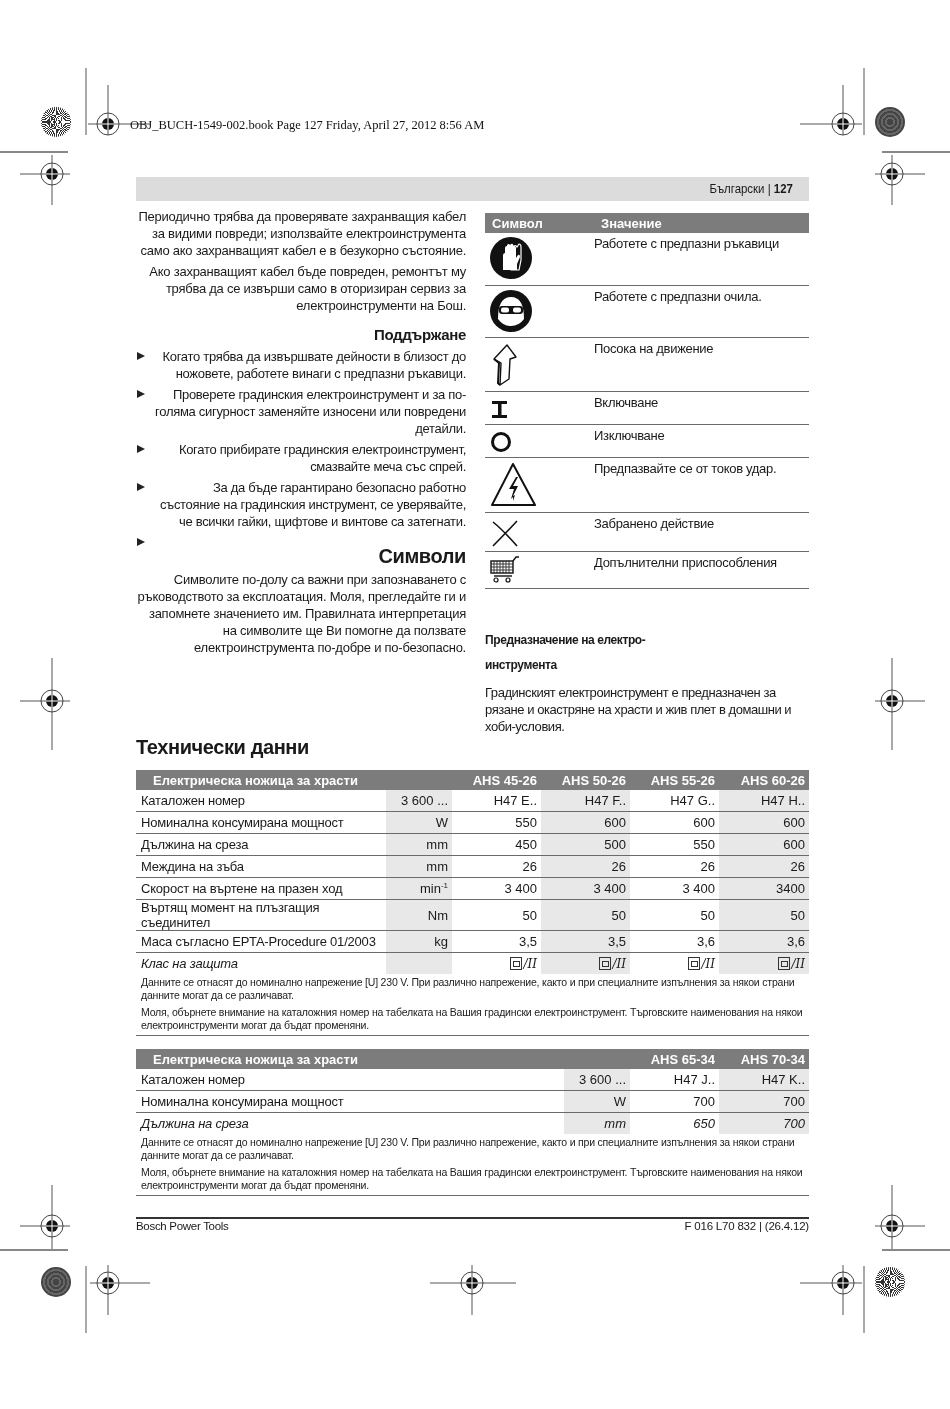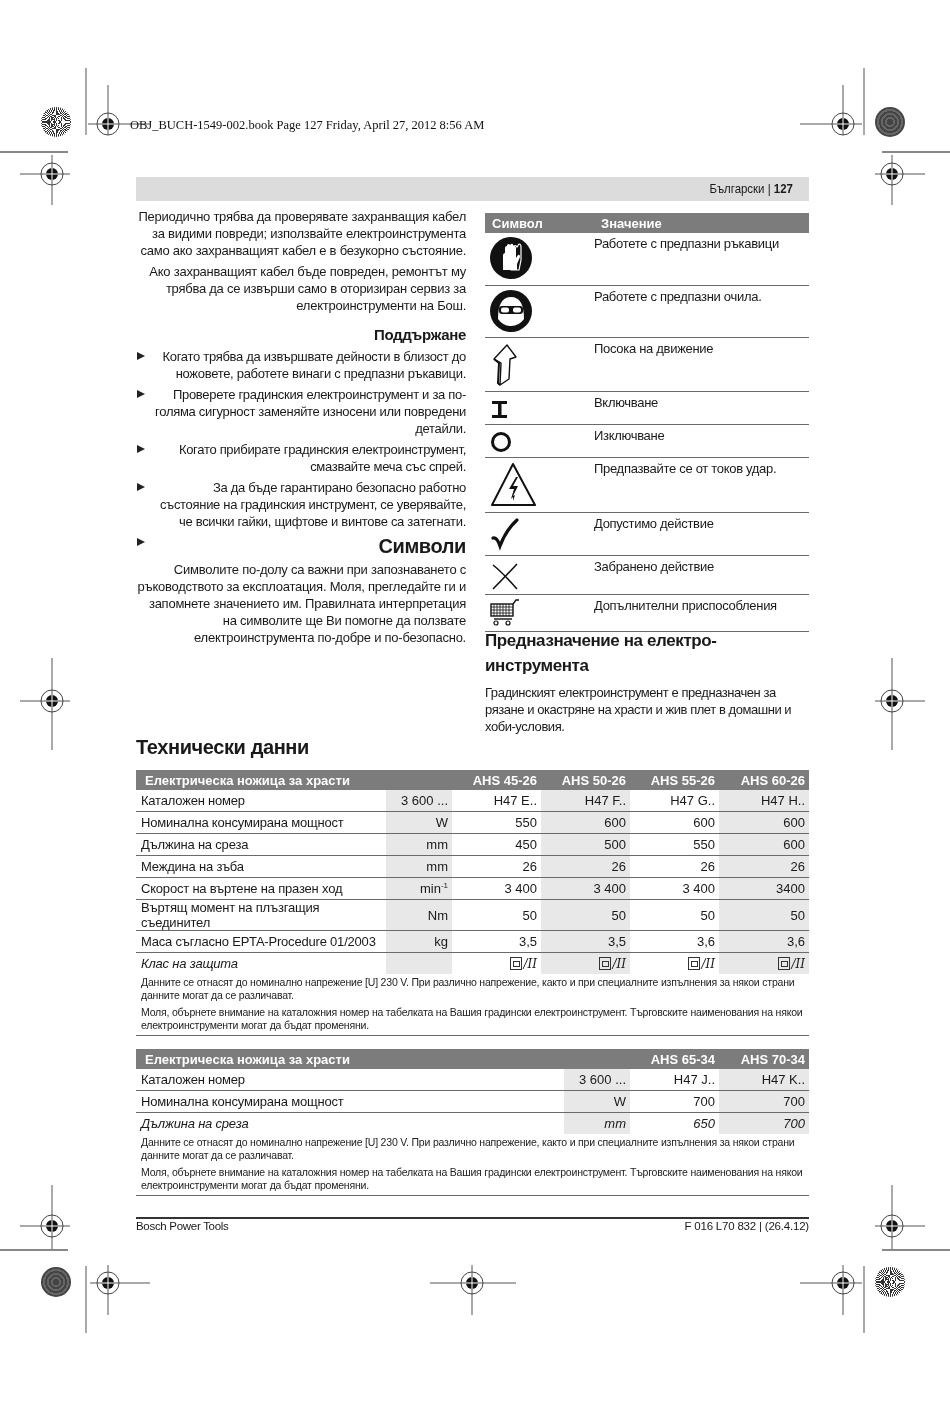--- a/index.html
+++ b/index.html
@@ -9,35 +9,35 @@
   .star { position:absolute; width:30px; height:30px; border-radius:50%; }
   .star.light { background: repeating-conic-gradient(#333 0deg 4deg, #fff 4deg 8deg); }
   .star.dark  { background: radial-gradient(circle, #444 0 3px, #666 3px 5px, #444 5px 7px, #666 7px 9px, #444 9px 11px, #666 11px 13px, #444 13px 15px); }
   .slug { position:absolute; left:130px; top:118px; font-family:"Liberation Serif",serif; font-size:12.5px; color:#111; letter-spacing:0; }
   .headbar { position:absolute; left:136px; top:177px; width:673px; height:24px; background:#dcdcdc; }
   .headbar .lang { position:absolute; right:16px; top:4px; font-size:13px; transform:scaleX(.88); transform-origin:right; }
   .headbar .lang b { font-weight:bold; }
   .col-left { position:absolute; left:136px; top:208px; width:330px; font-size:13px; line-height:17px; transform-origin:left top;text-align:right; }
   .col-left p { margin:0 0 4px 0; letter-spacing:-0.25px; }
   h3.sub { font-size:15px; margin:12px 0 5px 0; font-weight:bold; letter-spacing:-0.3px; }
-  h2.sec { font-size:20px; margin:8px 0 6px 0; font-weight:bold; letter-spacing:-0.4px; }
+  h2.sec { font-size:20px; margin:18px 0 6px 0; font-weight:bold; letter-spacing:-0.4px; }
   ul.bul { list-style:none; margin:0; padding:0; }
   ul.bul li { position:relative; padding-left:15px; margin-bottom:4px; letter-spacing:-0.3px; }
   ul.bul li .tri { position:absolute; left:1px; top:4px; width:0; height:0; border-left:8px solid #222; border-top:4.5px solid transparent; border-bottom:4.5px solid transparent; }
   .sym-table { position:absolute; left:485px; top:213px; width:324px; border-collapse:collapse; font-size:13px; }
   .sym-table th { background:#7c7c7c; color:#fff; text-align:left; font-weight:bold; padding:2px 7px; height:16px; font-size:13px; }
   .sym-table td { vertical-align:top; border-bottom:1.3px solid #6a6a6a; padding:3px 0 0 0; letter-spacing:-0.3px; }
   .sym-table td.ic { width:105px; padding-left:4px; }
   .col-right-text { position:absolute; left:485px; top:628px; width:326px; }
-  .col-right-text h2 { font-size:17px; line-height:25px; margin:0 0 6px 0; font-weight:bold; letter-spacing:-0.4px; }
+  .col-right-text h2 { font-size:12px; line-height:25px; margin:0 0 6px 0; font-weight:bold; letter-spacing:-0.4px; }
   .col-right-text p { margin:0; font-size:13px; line-height:17px; letter-spacing:-0.45px; }
   .tech-title { position:absolute; left:136px; top:736px; font-size:20px; font-weight:bold; letter-spacing:-0.4px; margin:0; }
   table.tech { position:absolute; left:136px; width:673px; border-collapse:collapse; font-size:13px; }
   table.tech th { background:#7c7c7c; color:#fff; font-weight:bold; height:20px; padding:0 4px; text-align:right; }
-  table.tech th.first { text-align:left; padding-left:9px; }
+  table.tech th.first { text-align:left; padding-left:17px; }
   table.tech td { height:21px; padding:0 4px; border-bottom:1.3px solid #6a6a6a; text-align:right; }
   table.tech td.label { text-align:left; padding-left:5px; letter-spacing:-0.2px; }
   table.tech td.shade { background:#e8e8e8; }
   table.tech tr.last td { border-bottom:none;font-style:italic; }
   table.tech td.note { text-align:left; font-size:10.5px; line-height:13px; padding:2px 5px 2px 5px; height:auto; border-bottom:none; letter-spacing:-0.2px; color:#222;margin-top:40px; }
   table.tech tr.noteend td { border-bottom:1.6px solid #6a6a6a; padding-bottom:3px; }
   .footer-rule { position:absolute; left:136px; top:1217px; width:673px; height:2px; background:#333; }
   .footer-left { position:absolute; left:136px; top:1220px; font-size:11.5px; letter-spacing:-0.3px; }
   .footer-right { position:absolute; right:141px; top:1220px; font-size:11.5px; letter-spacing:-0.2px; }
   sup { font-size:8px; }
@@ -193,28 +193,20 @@
     </tr>
     <tr style="height:52px">
       <td class="ic">
         <svg width="50" height="48" viewBox="0 0 50 48">
           <path d="M24 3 L46 44 L3 44 Z" fill="#fff" stroke="#111" stroke-width="2" stroke-linejoin="round"></path>
           <path d="M27 16 L20 28 L25 28 L22 38 L24 36 L24 40 L26 34 L24 35 L29 25 L24 25 L29 16 Z" fill="#111"></path>
         </svg>
       </td>
       <td>Предпазвайте се от токов удар.</td>
     </tr>
-    <tr style="height:43px">
-      <td class="ic">
-        <svg width="34" height="36" viewBox="0 0 34 36">
-          <path d="M4 22 Q8 21 11 30 Q17 14 28 4" fill="none" stroke="#111" stroke-width="3.2" stroke-linecap="round"></path>
-        </svg>
-      </td>
-      <td>Допустимо действие</td>
-    </tr>
     <tr style="height:39px">
       <td class="ic">
         <svg width="34" height="32" viewBox="0 0 34 32">
           <path d="M4 6 Q14 14 28 30" fill="none" stroke="#111" stroke-width="1.6"></path>
           <path d="M4 30 Q14 20 28 5" fill="none" stroke="#111" stroke-width="1.6"></path>
         </svg>
       </td>
       <td>Забранено действие</td>
     </tr>
     <tr style="height:33px">

